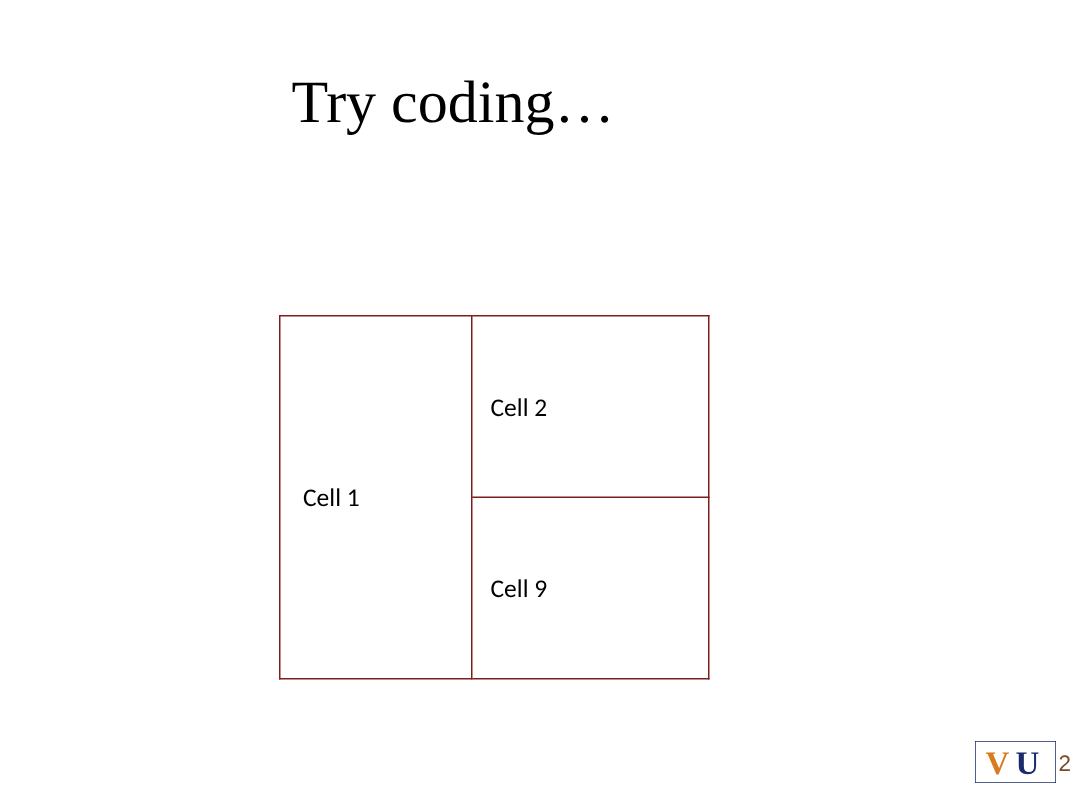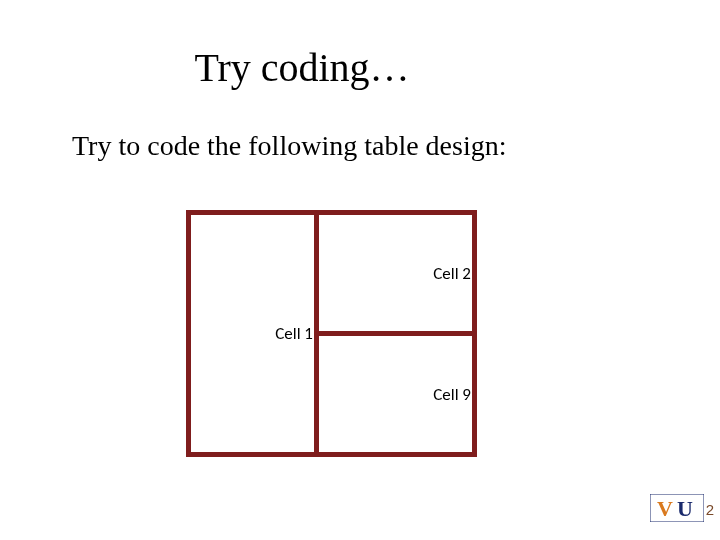--- a/index.html
+++ b/index.html
@@ -40,24 +40,24 @@
     left: 186px;
     width: 286px;
   }
   table.demo {
     border-collapse: collapse;
     width: 286px;
     height: 242px;
     table-layout: fixed;
   }
   table.demo td {
-    border: 5px solid #7f1d1d;
+    border: 1px solid #7f1d1d;
     font-family: Calibri, Arial, sans-serif;
     font-size: 17px;
-    text-align: right;
+    text-align: left;
     vertical-align: middle;
     padding-left: 12px;
     box-sizing: border-box;
   }
   table.demo td.c1 { width: 128px; padding-left: 15px; }
   table.demo td.c2 { width: 158px; }
   .logo {
     position: absolute;
     right: 16px;
     bottom: 18px;
@@ -74,21 +74,20 @@
     color: #7a4a2a;
   }
 </style>
 </head>
 <body>
 
 <div class="slide">
 
   <div class="title">Try coding…</div>
 
-  <div class="subtitle">Try to code the following table design:</div>
 
   <div class="table-wrap">
     <table class="demo">
       <tbody>
           <tr>
         <td class="c1" rowspan="2">Cell 1</td>
         <td class="c2" style="height:121px">Cell 2</td>
       </tr>
       <tr>
         <td class="c2" style="height:121px">Cell 9</td>

